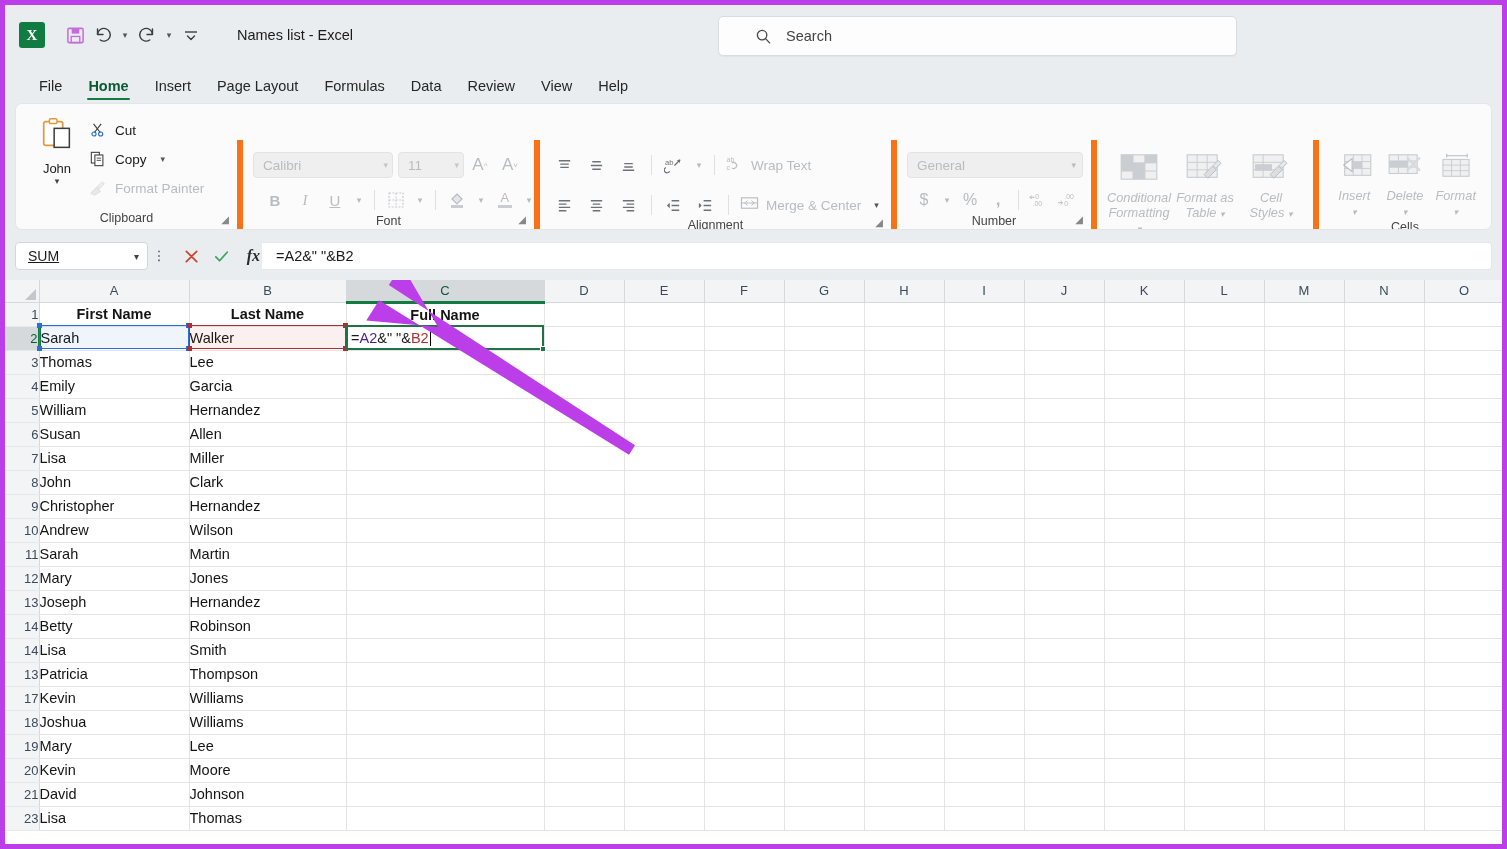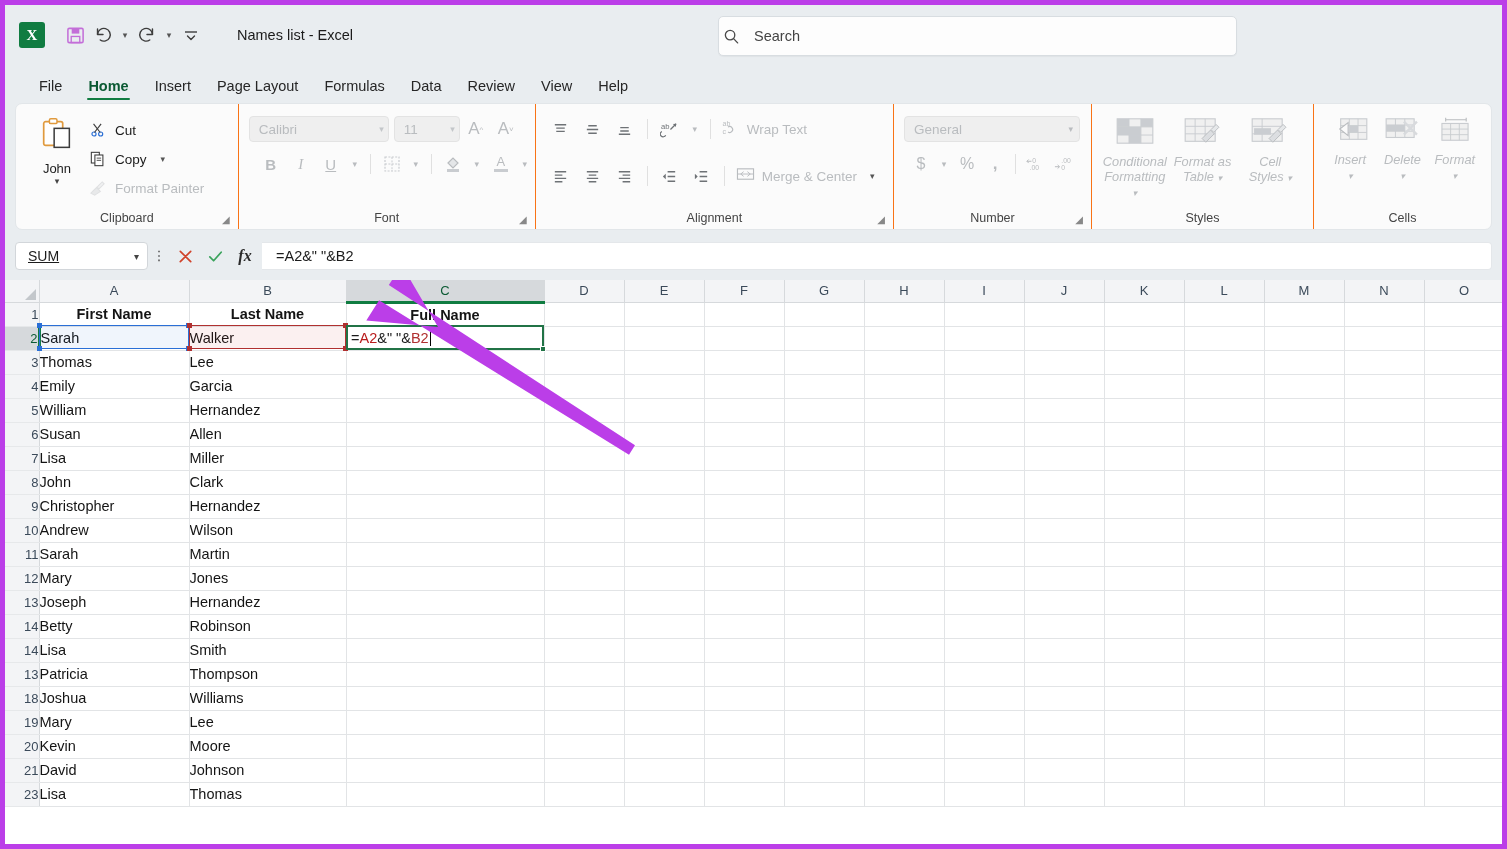--- a/index.html
+++ b/index.html
@@ -57,21 +57,21 @@
     color: #1b1b1b;
   }
   .searchbox {
     position: absolute;
     left: 713px; top: 11px;
     width: 519px; height: 40px;
     background: #fdfdfd;
     border: 1px solid #d8dde1;
     border-radius: 5px;
     display: flex; align-items: center;
-    padding-left: 4px;
+    padding-left: 36px;
     box-shadow: 0 1px 1px rgba(0,0,0,.04);
   }
   .searchbox .s-ico { margin-right: 14px; display:flex; }
   .searchbox .s-ph { font-size: 14.5px; color: #444; }
 
   
   .tabbar {
     height: 38px;
     background: #e9edf0;
     display: flex;
@@ -107,21 +107,21 @@
     display: flex;
     align-items: stretch;
     overflow: hidden;
   }
   .rgroup {
     display: flex;
     flex-direction: column;
     position: relative;
     padding: 6px 0 0 0;
   }
-  .rgroup + .rgroup { border-left: 1px solid #f97316; }
+  .rgroup + .rgroup { border-left: 6px solid #f97316; margin-top: 36px; }
   .rgroup-body { flex: 1; display: flex; align-items: flex-start; padding: 4px 10px 0 10px; }
   .rgroup-label {
     height: 22px;
     font-size: 12.5px;
     color: #444;
     display: flex;
     align-items: center;
     justify-content: center;
     position: relative;
   }
@@ -163,21 +163,21 @@
   .fbtn {
     width: 28px; height: 26px;
     display: flex; align-items: center; justify-content: center;
     font-size: 14px;
     color: #b9bcbf;
   }
   .fbtn.sm { width: 16px; font-size: 9px; }
   .vdiv { width: 1px; height: 20px; background: #e0e0e0; margin: 0 5px; }
 
   
-  .al-rows { display: flex; flex-direction: column; gap: 21px; }
+  .al-rows { display: flex; flex-direction: column; gap: 14px; }
   .al-btn {
     width: 30px; height: 26px;
     display: flex; align-items: center; justify-content: center;
     color: #6e7276;
   }
   .wrap-item { display: flex; align-items: center; gap: 7px; font-size: 13.5px; color: #b9bcbf; height: 26px; padding-left: 4px;}
 
   
   .num-rows { display: flex; flex-direction: column; gap: 9px; }
   .numfmt {
@@ -224,21 +224,21 @@
   }
   .namebox .nv { flex: 1; text-decoration: underline; }
   .namebox .nc { font-size: 10px; color: #444; }
   .fb-dots {
     width: 22px; text-align: center; color: #444;
     font-size: 13px; letter-spacing: 0; line-height: 10px;
   }
   .fb-icons { display: flex; align-items: center; gap: 0; }
   .fb-ico {
     width: 30px; height: 28px;
-    display: flex; align-items: center; justify-content: center;
+    display: flex; align-items: center; justify-content: flex-end;
   }
   .fb-input {
     flex: 1; height: 28px;
     background: #fff;
     border: 1px solid #e4e7ea;
     border-left: none;
     border-radius: 0 4px 4px 0;
     display: flex; align-items: center;
     padding-left: 14px;
     font-size: 14.5px;
@@ -330,21 +330,21 @@
     width: 6px; height: 6px;
     background: #217346;
     border: 1px solid #fff;
   }
   .edit-text {
     position: absolute;
     font-size: 14.5px;
     white-space: nowrap;
     pointer-events: none;
   }
-  .ref-a { color: #b91c1c; }
+  .ref-a { color: #4c1d95; }
   .ref-b { color: #b03030; }
   .caret-bar {
     display: inline-block;
     width: 1px; height: 16px;
     background: #000;
     vertical-align: -3px;
     margin-left: 1px;
   }
 
   
@@ -1136,20 +1136,38 @@
             <td class="cell"></td>
             <td class="cell"></td>
             <td class="cell"></td>
             <td class="cell"></td>
             <td class="cell"></td>
             <td class="cell"></td>
             <td class="cell"></td>
             <td class="cell"></td>
           </tr>
           <tr>
+            <td class="rowhead">17</td>
+            <td class="cell">Kevin</td>
+            <td class="cell">Williams</td>
+            <td class="cell"></td>
+            <td class="cell"></td>
+            <td class="cell"></td>
+            <td class="cell"></td>
+            <td class="cell"></td>
+            <td class="cell"></td>
+            <td class="cell"></td>
+            <td class="cell"></td>
+            <td class="cell"></td>
+            <td class="cell"></td>
+            <td class="cell"></td>
+            <td class="cell"></td>
+            <td class="cell"></td>
+          </tr>
+          <tr>
             <td class="rowhead">18</td>
             <td class="cell">Joshua</td>
             <td class="cell">Williams</td>
             <td class="cell"></td>
             <td class="cell"></td>
             <td class="cell"></td>
             <td class="cell"></td>
             <td class="cell"></td>
             <td class="cell"></td>
             <td class="cell"></td>

